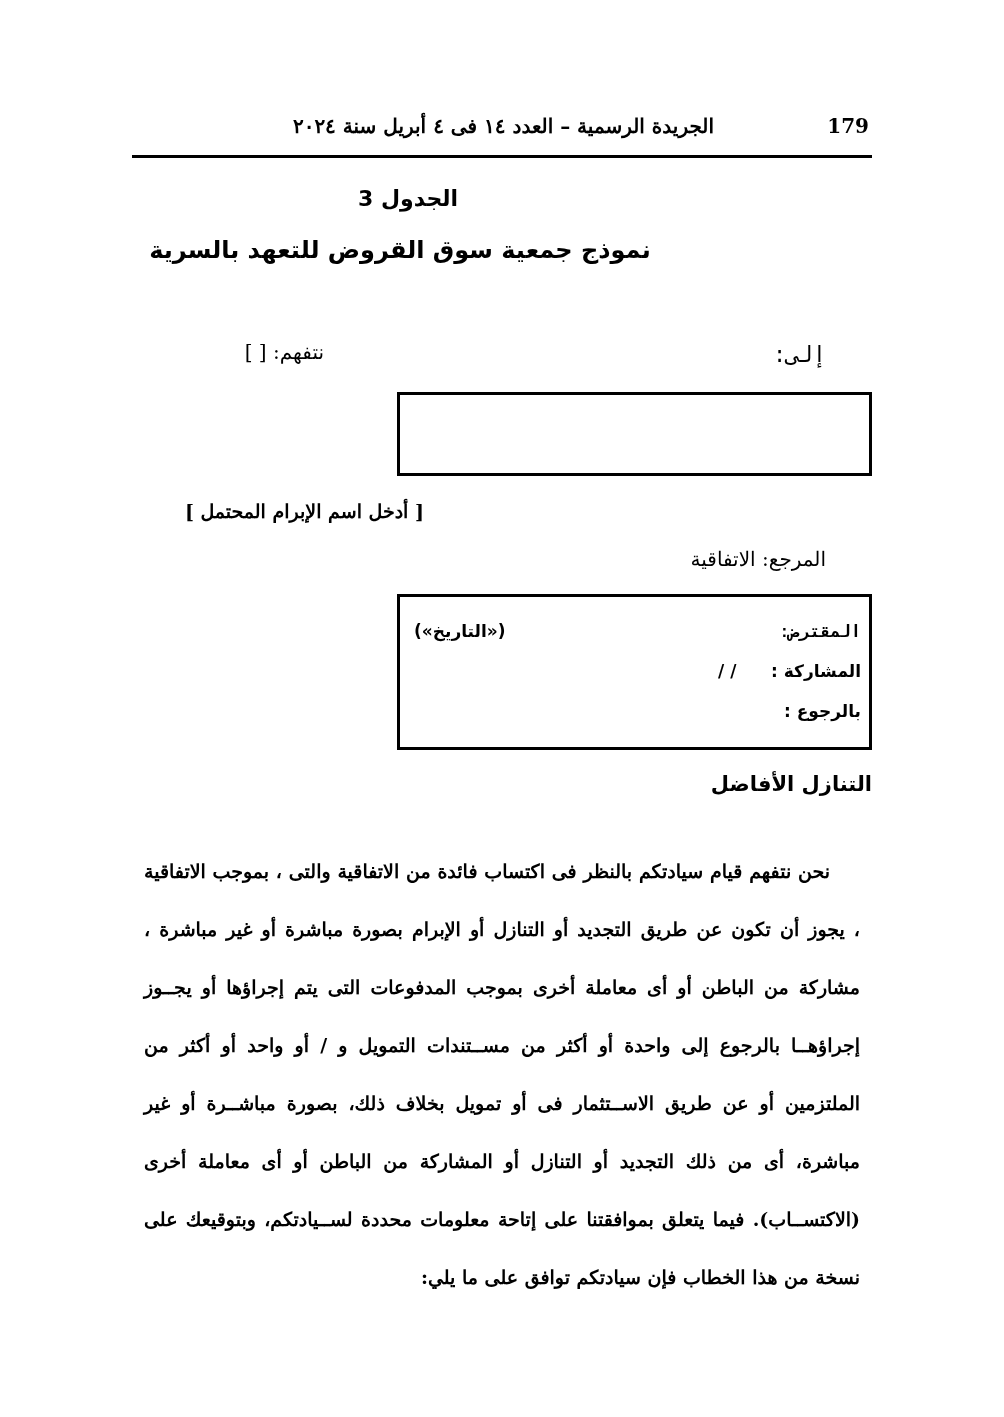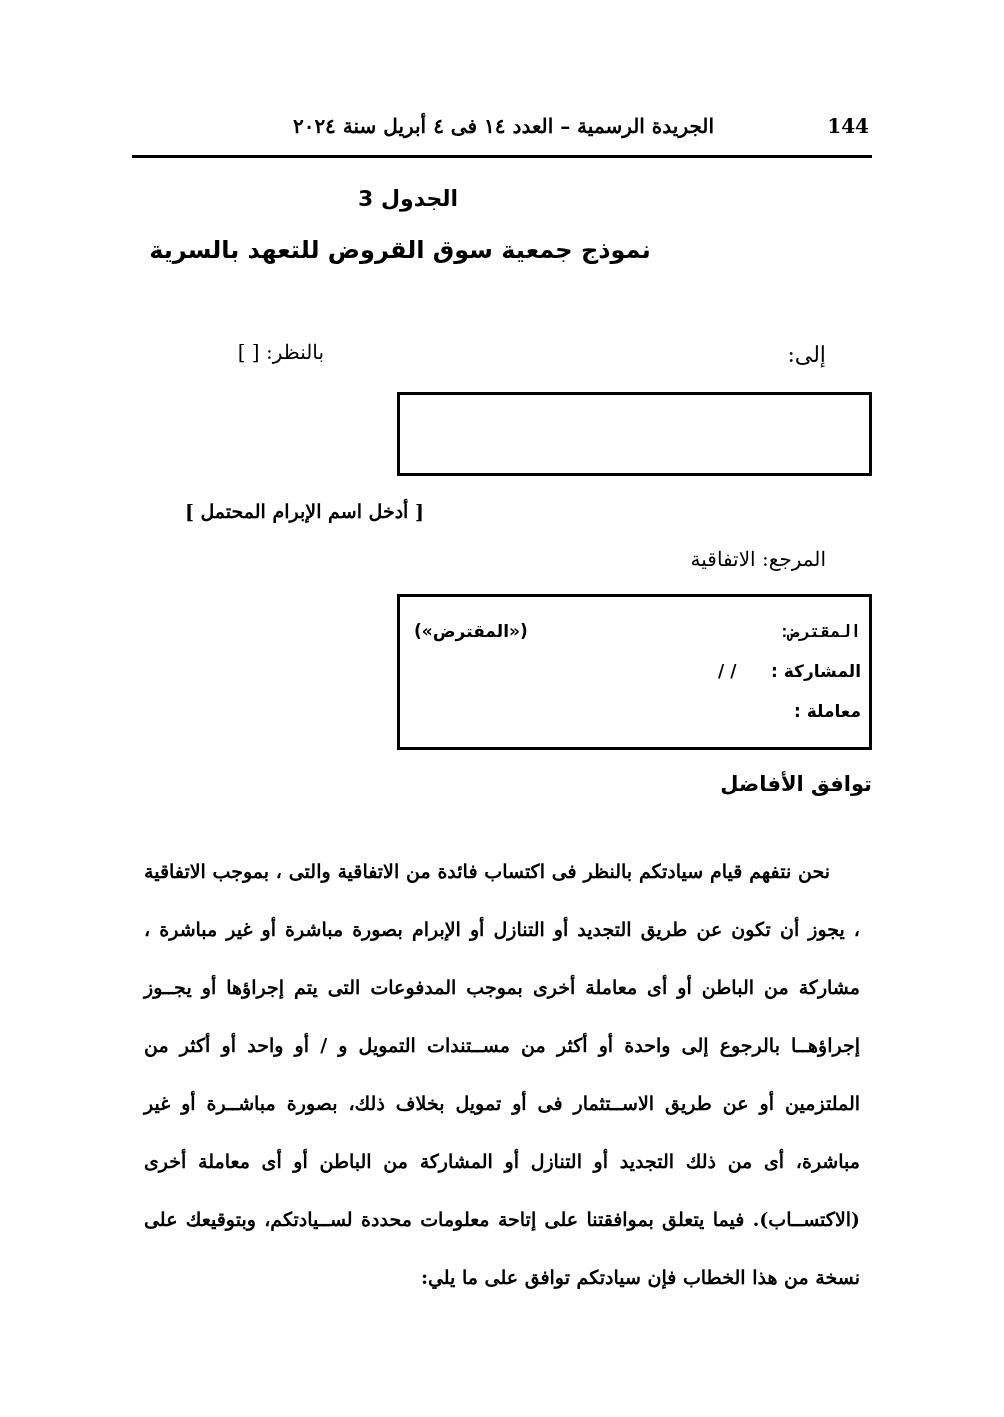--- a/index.html
+++ b/index.html
@@ -12,21 +12,21 @@
   .rtl { direction: rtl; unicode-bidi: embed; }
 
   
   .hdr-page { top: 114px; right: 135px; font-size: 20px; font-weight: bold; }
   .hdr-title { top: 114px; right: 290px; font-size: 20px; font-weight: bold; white-space: nowrap; margin-left: 21px; }
   .hdr-rule { top: 155px; left: 132px; width: 740px; height: 0; border-top: 3px solid #000; }
 
   .schedule { top: 186px; left: 0; width: 816px; text-align: center; font-family: "DejaVu Sans", sans-serif; font-weight: bold; font-size: 22px; }
   .form-title { top: 236px; left: 0; width: 800px; text-align: center; font-family: "DejaVu Sans", sans-serif; font-weight: bold; font-size: 24px; }
 
-  .to-label { top: 342px; right: 178px; font-size: 22px; }
+  .to-label { top: 342px; right: 178px; font-size: 22px; font-family: Liberation Mono, monospace; }
   .date-label { top: 340px; right: 680px; font-size: 20px; white-space: nowrap; }
   .date-bracket { font-size: 20px; }
 
   .to-box { top: 392px; left: 397px; width: 469px; height: 78px; border: 3px solid #000; }
 
   .buyer-placeholder { top: 500px; right: 580px; font-size: 19px; font-weight: bold; white-space: nowrap; }
   .reference { top: 547px; right: 178px; font-size: 20px; white-space: nowrap; }
 
   .info-box { top: 594px; left: 397px; width: 469px; height: 150px; border: 3px solid #000; font-family: "DejaVu Sans", sans-serif; font-weight: bold; font-size: 17px; }
   .info-row { position: absolute; right: 8px; white-space: nowrap; }
@@ -37,46 +37,46 @@
   .body-para {
     top: 830px; left: 132px; width: 740px;
     font-size: 19px; line-height: 58px; text-align: justify; text-align-last: right;
     font-weight: bold;
   }
   .body-para p { margin: 12px; text-indent: 30px; }
 </style>
 </head>
 <body>
 
-<div class="abs rtl hdr-page">144</div>
+<div class="abs rtl hdr-page">179</div>
 <div class="abs rtl hdr-title">الجريدة الرسمية – العدد ١٤ فى ٤ أبريل سنة ٢٠٢٤</div>
 <div class="abs hdr-rule"></div>
 
 <div class="abs rtl schedule">الجدول 3</div>
 <div class="abs rtl form-title">نموذج جمعية سوق القروض للتعهد بالسرية</div>
 
 <div class="abs rtl to-label">إلى:</div>
 <div class="abs rtl date-label">
-  <span>بالنظر:</span>
+  <span>نتفهم:</span>
   <span class="date-bracket">[            ]</span>
 </div>
 
 <div class="abs to-box">
   <span></span>
 </div>
 
 <div class="abs rtl buyer-placeholder">[  أدخل اسم الإبرام المحتمل  ]</div>
 <div class="abs rtl reference">المرجع: الاتفاقية</div>
 
 <div class="abs rtl info-box">
   <div class="info-row" style="top:24px;font-family:Liberation Mono, monospace;">المقترض:</div>
-  <div class="info-val" style="top:24px; left:14px;">(«المقترض»)</div>
+  <div class="info-val" style="top:24px; left:14px;">(«التاريخ»)</div>
   <div class="info-row" style="top:64px;">المشاركة :</div>
   <div class="info-val" style="top:64px; left:318px;">/      /</div>
-  <div class="info-row" style="top:104px;">معاملة :</div>
+  <div class="info-row" style="top:104px;">بالرجوع :</div>
   <div class="info-val" style="top:104px; left:200px;"></div>
 </div>
 
-<div class="abs rtl salutation">توافق الأفاضل</div>
+<div class="abs rtl salutation">التنازل الأفاضل</div>
 
 <div class="abs rtl body-para">
   <p>نحن نتفهم قيام سيادتكم بالنظر فى اكتساب فائدة من الاتفاقية والتى ، بموجب الاتفاقية ، يجوز أن تكون عن طريق التجديد أو التنازل أو الإبرام بصورة مباشرة أو غير مباشرة ، مشاركة من الباطن أو أى معاملة أخرى بموجب المدفوعات التى يتم إجراؤها أو يجــوز إجراؤهــا بالرجوع إلى واحدة أو أكثر من مســتندات التمويل و / أو واحد أو أكثر من الملتزمين أو عن طريق الاســتثمار فى أو تمويل بخلاف ذلك، بصورة مباشــرة أو غير مباشرة، أى من ذلك التجديد أو التنازل أو المشاركة من الباطن أو أى معاملة أخرى (الاكتســاب). فيما يتعلق بموافقتنا على إتاحة معلومات محددة لســيادتكم، وبتوقيعك على نسخة من هذا الخطاب فإن سيادتكم توافق على ما يلي:</p>
 </div>
 
 </body></html>

